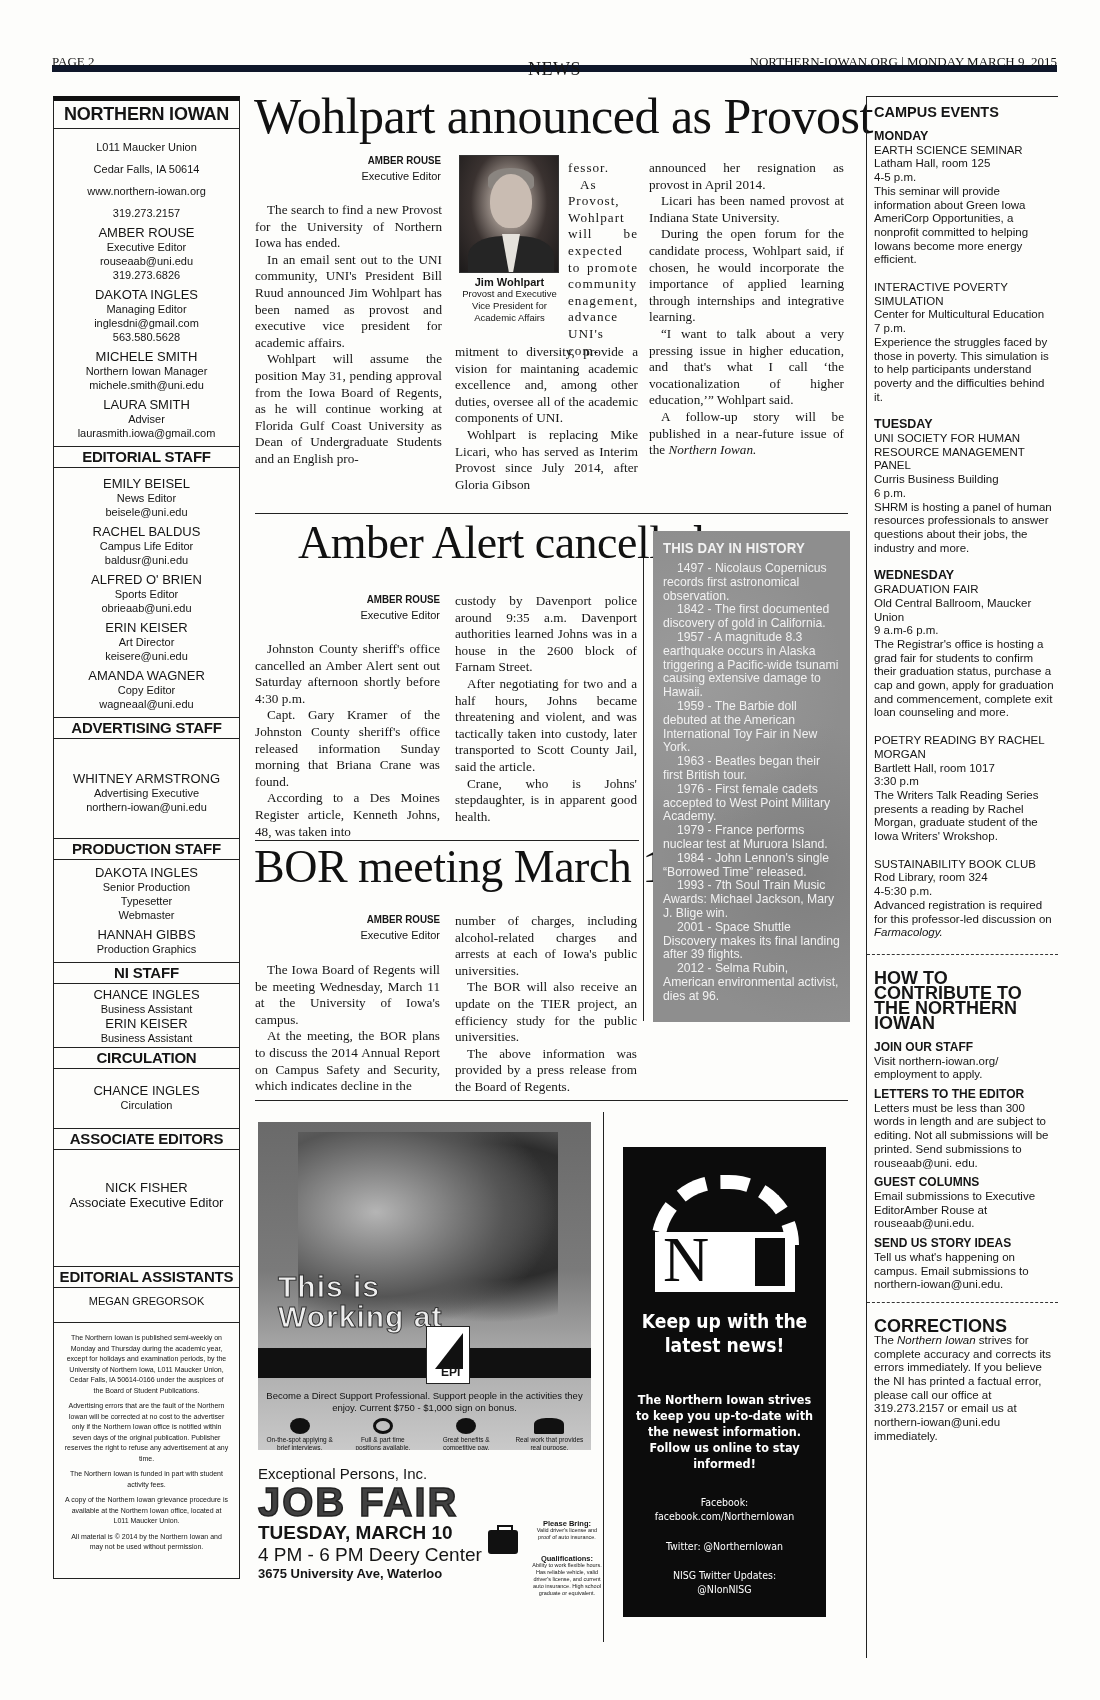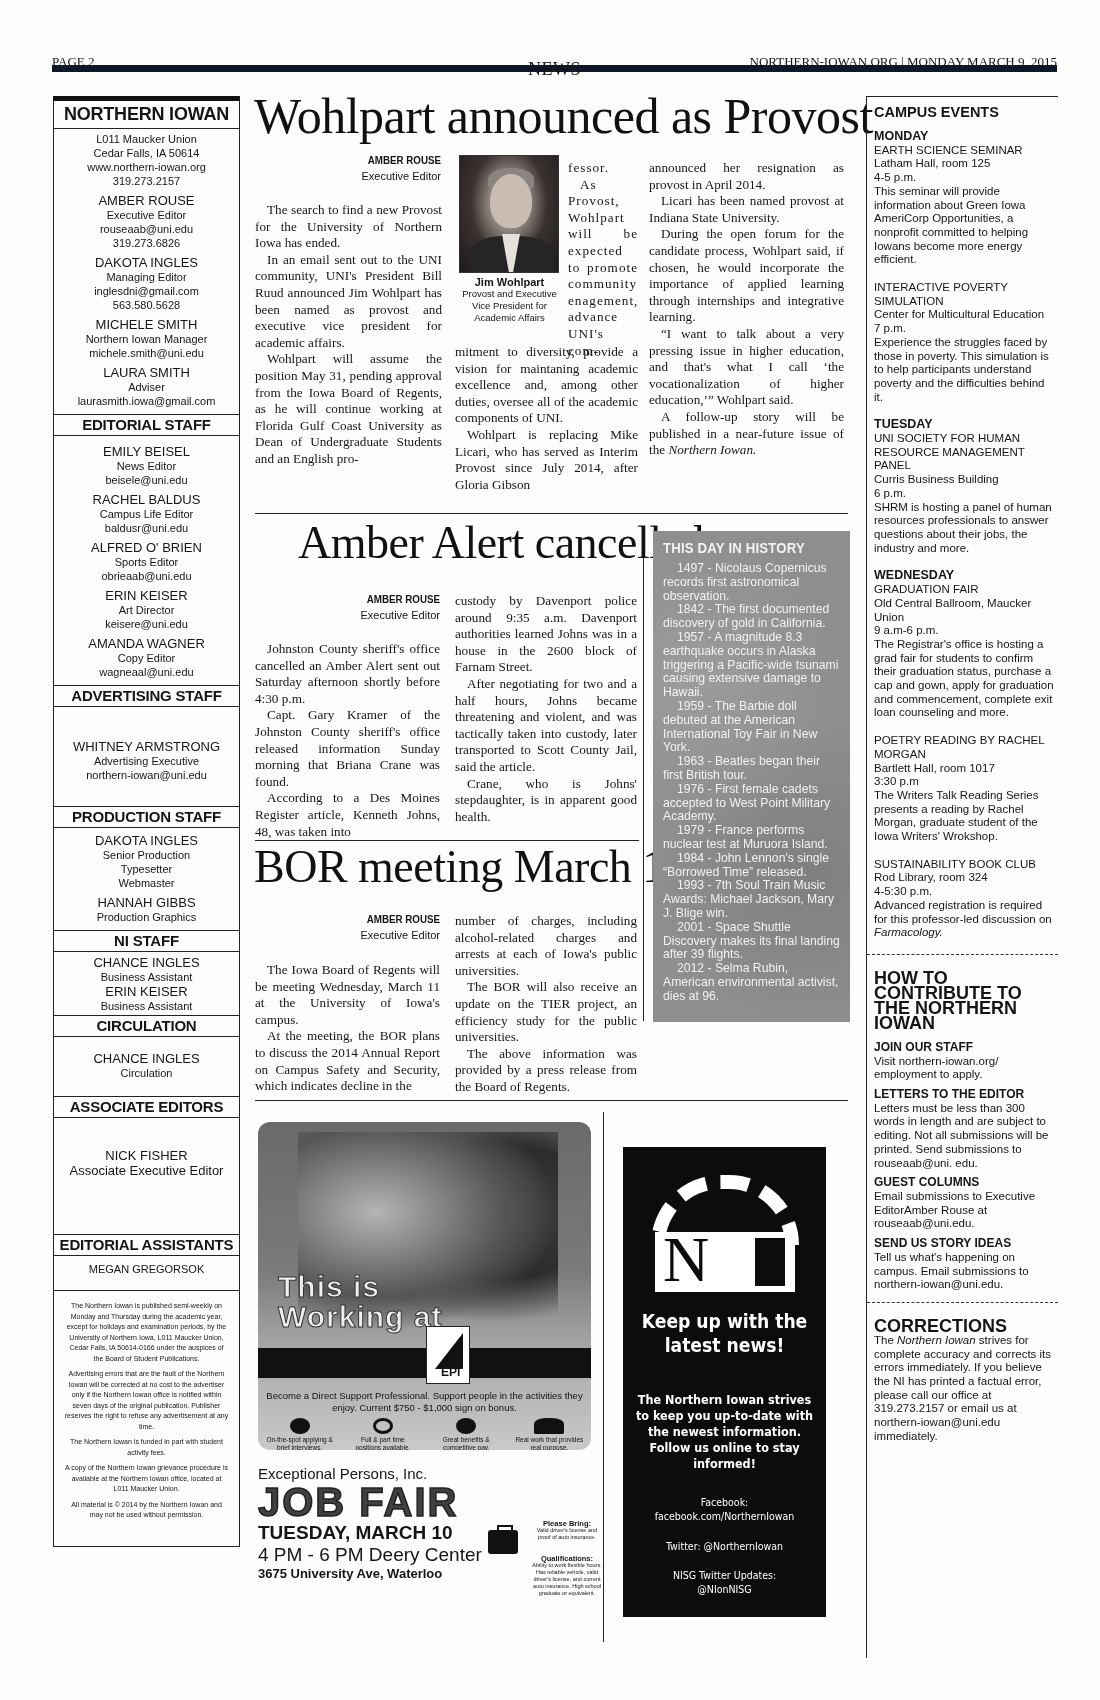--- a/index.html
+++ b/index.html
@@ -9,21 +9,21 @@
   .hdr { position: absolute; left: 52px; top: 52px; width: 1005px; height: 20px; border-bottom: 7px solid #0f172a; font-family: "Liberation Serif", serif; }
   .hdr .l { position: absolute; left: 0; top: 2px; font-size: 13px; }
   .hdr .c { position: absolute; left: 0; right: 0; top: -1px; text-align: center; font-size: 18px; letter-spacing: 0.5px; margin-top: 8px; }
   .hdr .r { position: absolute; right: 0; top: 2px; font-size: 13px; }
 
   
   .mast { position: absolute; left: 53px; top: 96px; width: 187px; font-family: "Liberation Sans", sans-serif; text-align: center; border-left: 1px solid #222; border-right: 1px solid #222; border-bottom: 1px solid #222; border-top: 5px solid #111; }
   .mast .sec-h { font-weight: bold; font-size: 15px; border-bottom: 1px solid #222; border-top: 1px solid #222; padding: 1px 0 2px; letter-spacing: -0.2px; }
   .mast .sec-h.first { border-top: none; font-size: 18px; padding: 3px 0 3px; }
   .mast .blk { padding: 3px 2px 6px; }
-  .mast .info { font-size: 11px; line-height: 14px; }
+  .mast .info { font-size: 11px; line-height: 14px; margin-top: 8px; }
   .mast .person { margin-top: 5px; }
   .mast .pname { font-size: 13px; line-height: 15px; }
   .mast .prole { font-size: 11px; line-height: 14px; }
   .mast .pmail { font-size: 11px; line-height: 14px; }
   .mast .legal { font-size: 7px; line-height: 10.5px; padding: 10px 10px 20px; }
   .mast .legal p { margin-bottom: 5px; }
 
   
   .headline { position: absolute; font-family: "Liberation Serif", serif; color: #111; font-weight: normal; letter-spacing: -0.5px; }
   .byline { position: absolute; text-align: right; font-family: "Liberation Sans", sans-serif; }
@@ -53,21 +53,21 @@
   .events .ch { font-weight: bold; font-size: 18px; line-height: 15px; margin-top: 16px; }
   .events .sh { font-weight: bold; font-size: 12px; margin-top: 6px; }
   .events i { font-style: italic; }
 
   
   .history { position: absolute; left: 653px; top: 531px; width: 197px; height: 491px; background: #8e8e8e; background-image: radial-gradient(circle at 20% 30%, #9c9c9c 0%, transparent 40%), radial-gradient(circle at 80% 70%, #7f7f7f 0%, transparent 40%); font-family: "Liberation Sans", sans-serif; color: #f2f2f2; padding: 8px 8px 0 10px; }
   .history .hh { font-weight: bold; font-size: 15px; letter-spacing: 0.2px; margin-bottom: 6px; transform: scaleX(0.88); transform-origin: left; white-space: nowrap; }
   .history .hi { font-size: 12.2px; line-height: 13.8px; text-indent: 14px; margin-bottom: 0; }
 
   
-  .jobad { position: absolute; left: 258px; top: 1122px; width: 333px; height: 328px; background: linear-gradient(180deg,#6a6a6a 0%, #7a7a7a 45%, #a9a9a9 70%, #c9c9c9 100%); overflow: hidden; font-family: "Liberation Sans", sans-serif; border-radius: 12px; }
+  .jobad { position: absolute; left: 258px; top: 1122px; width: 333px; height: 328px; background: linear-gradient(180deg,#6a6a6a 0%, #7a7a7a 45%, #a9a9a9 70%, #c9c9c9 100%); overflow: hidden; font-family: "Liberation Sans", sans-serif; }
   .jobad .people { position: absolute; left: 40px; top: 10px; width: 260px; height: 200px; background: radial-gradient(ellipse at 30% 40%, #b5b5b5 0%, #555 50%, transparent 70%), radial-gradient(ellipse at 75% 40%, #444 0%, #2c2c2c 40%, transparent 65%); }
   .jobad .band { position: absolute; left: 0; top: 226px; width: 100%; height: 30px; background: #111; }
   .jobad .this { position: absolute; left: 20px; top: 150px; font-size: 30px; font-weight: bold; color: #eee; -webkit-text-stroke: 1px #333; line-height: 30px; letter-spacing: 1px; }
   .jobad .logo { position: absolute; left: 168px; top: 204px; width: 44px; height: 58px; background: #fff; border: 1px solid #222; }
   .jobad .logo .tri { position: absolute; left: 8px; top: 6px; width: 28px; height: 36px; background: #111; clip-path: polygon(0 100%, 100% 0, 100% 100%); }
   .jobad .logo .epi { position: absolute; left: 14px; bottom: 4px; font-size: 12px; font-weight: bold; }
   .jobad .msg { position: absolute; left: 0; right: 0; top: 268px; text-align: center; font-size: 9.5px; line-height: 12px; color: #111; }
   .jobad .icons { position: absolute; left: 0; right: 0; top: 296px; display: flex; justify-content: space-around; }
   .jobad .ic { width: 70px; text-align: center; font-size: 6.5px; line-height: 8px; color: #111; }
   .jobad .ic .g { display: block; width: 20px; height: 16px; margin: 0 auto 2px; background: #111; border-radius: 50%; }

